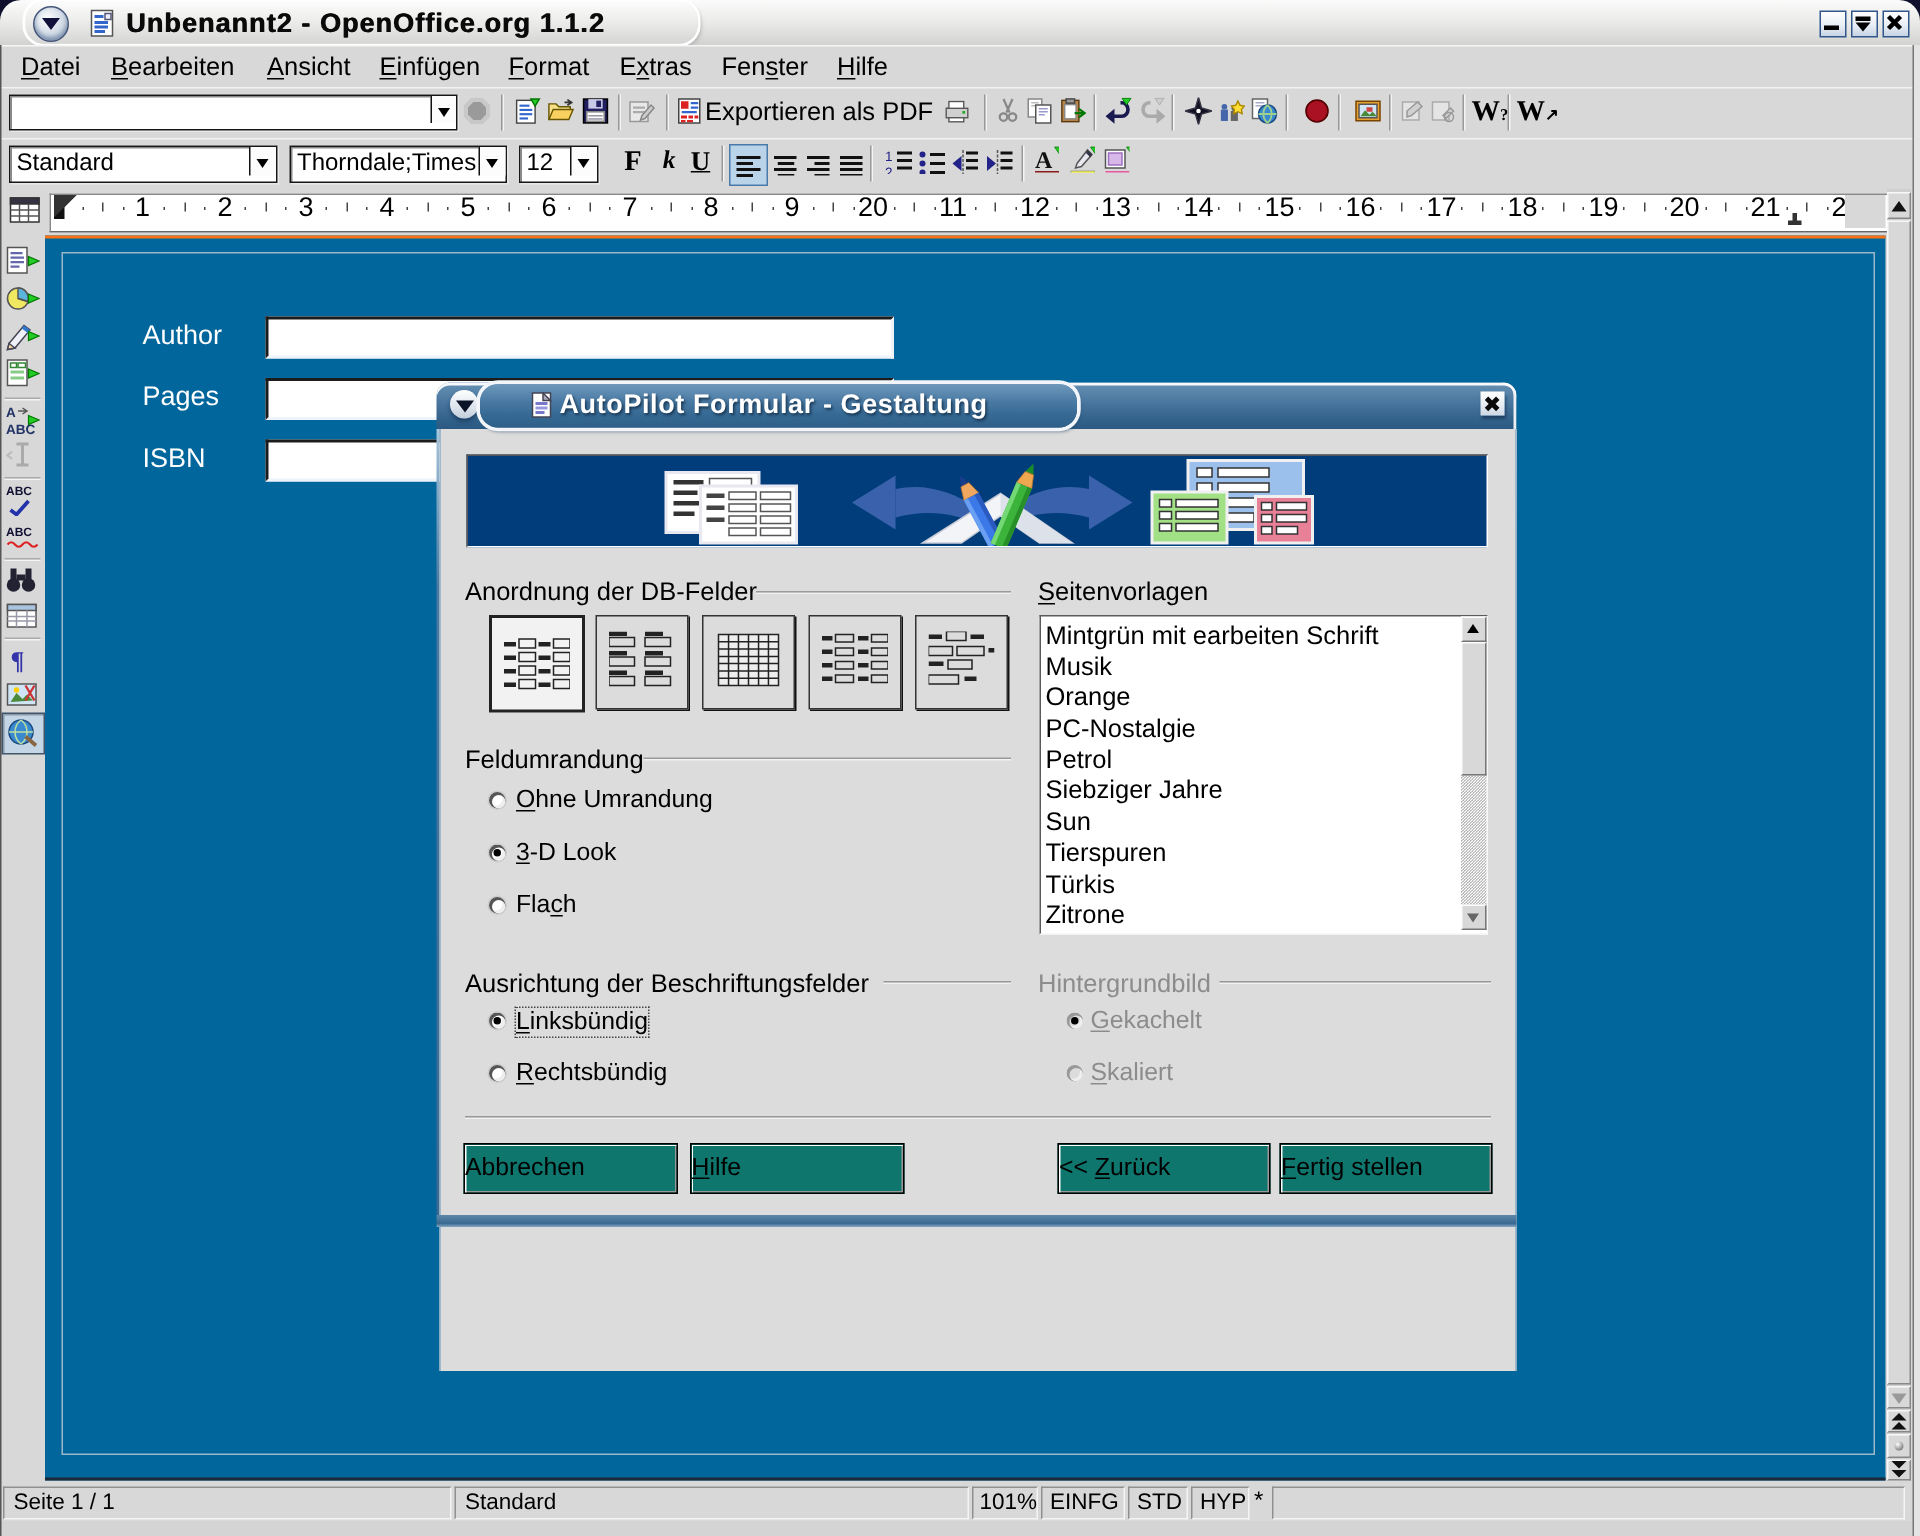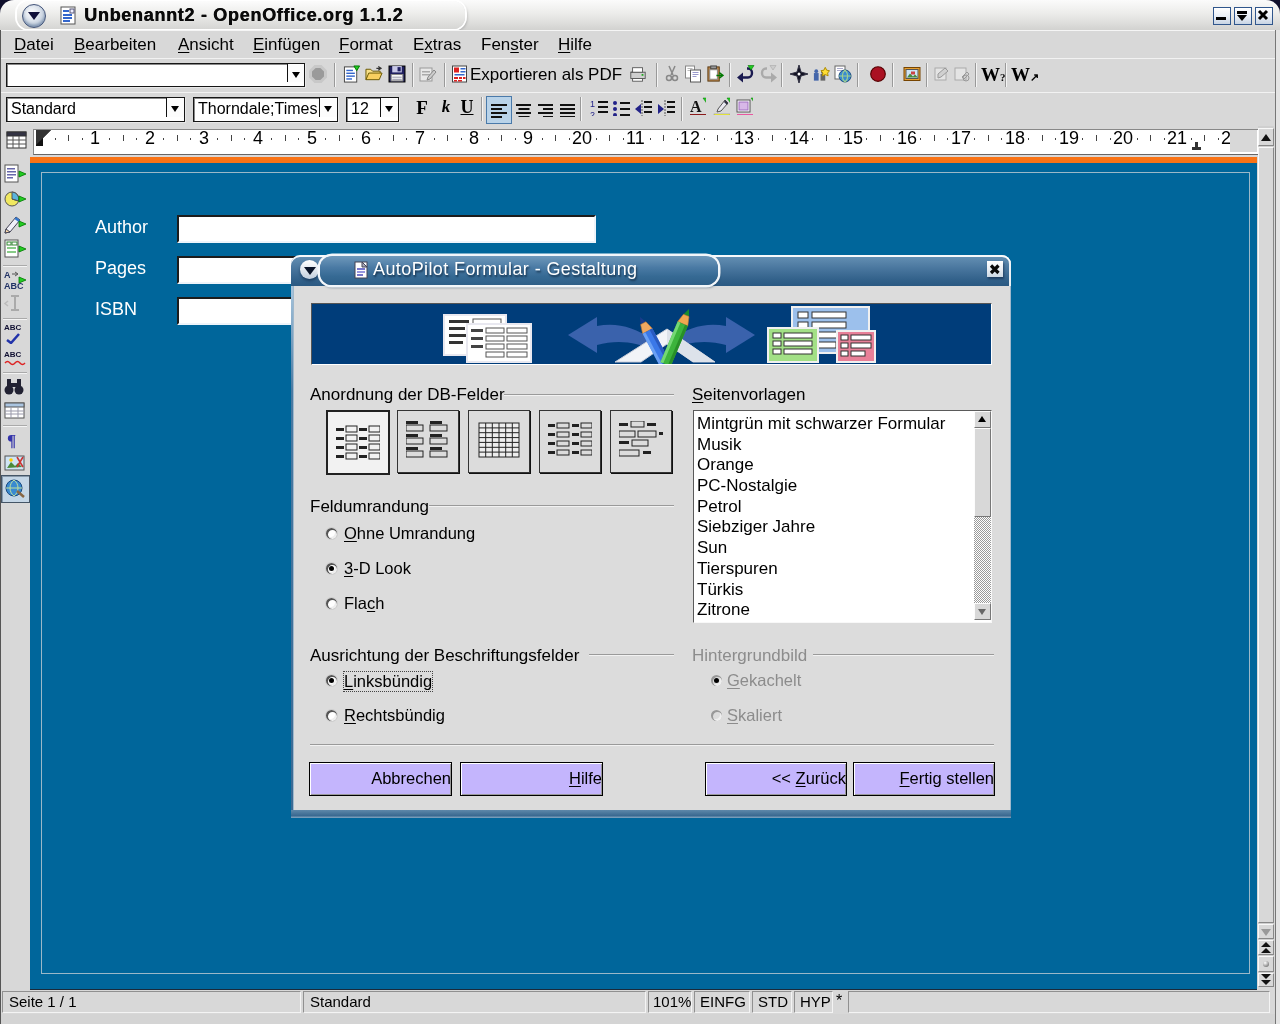--- a/index.html
+++ b/index.html
@@ -43,41 +43,41 @@
 #ruler{position:absolute;left:0;top:126px;width:1280px;height:31px;background:#d8d8d8;}
 #rulerstrip{position:absolute;left:33px;top:3px;width:1224px;height:24px;background:#fff;
  border:1px solid #888;border-bottom-color:#666;}
 #ruler .num{position:absolute;top:2px;font-size:18px;color:#000;}
 #ruler .tick{position:absolute;top:11px;width:1px;height:3px;background:#444;}
 
 #lefttb{position:absolute;left:0;top:157px;width:30px;height:826px;background:#d8d8d8;
  border-right:1px solid #aaa;}
 
 #doc{position:absolute;left:30px;top:157px;width:1227px;height:826px;background:#00669b;
- border-top:6px solid #f97316;border-bottom:2px solid #1a2a3a;}
+ border-top:2px solid #f97316;border-bottom:2px solid #1a2a3a;}
 #pageline{position:absolute;left:11px;top:9px;width:1207px;height:800px;border:1px solid #9bb8c8;}
 .fldlabel{position:absolute;font-size:18px;color:#fff;}
 .ffield{position:absolute;background:#fff;border-top:2px solid #1c1c1c;border-left:2px solid #1c1c1c;
  border-bottom:2px solid #eef4fa;border-right:2px solid #eef4fa;}
 
 #vscroll{position:absolute;left:1258px;top:126px;width:16px;height:861px;background:#cfcfcf;}
 .sbtn{position:absolute;left:0px;width:16px;background:#d8d8d8;border:1px solid #888;
  border-top-color:#f8f8f8;border-left-color:#f8f8f8;box-sizing:border-box;}
 
 #statusbar{position:absolute;left:0;top:990px;width:1280px;height:24px;background:#d8d8d8;}
 .sfield{position:absolute;top:1px;height:20px;background:#d8d8d8;
  border:1px solid #909090;border-bottom-color:#f4f4f4;border-right-color:#f4f4f4;
  font-size:15px;color:#000;}
 .sfield div{position:absolute;top:1px;white-space:nowrap;}
 
 #dlg{position:absolute;left:291px;top:252px;width:720px;height:566px;}
 #dlgtitle{position:absolute;left:0;top:3px;width:720px;height:31px;
  background:linear-gradient(#6792b5,#48759d 45%,#32618a 80%,#2b5982);border-radius:9px 9px 0 0;
  box-shadow:inset 0 2px 0 rgba(255,255,255,0.95), inset -2px 0 0 rgba(255,255,255,0.9);}
-#dlgbody{position:absolute;left:2px;top:34px;width:716px;height:524px;background:#dcdcdc;
+#dlgbody{position:absolute;left:2px;top:34px;width:716px;height:628px;background:#dcdcdc;
  border-left:1px solid #9fb8cc;border-right:1px solid #9fb8cc;}
 #dlgbottom{position:absolute;left:0px;top:558px;width:720px;height:8px;
  background:linear-gradient(#5e88aa,#3a6991 70%,#86a8c2);}
 #dlgleft{position:absolute;left:0;top:34px;width:2px;height:524px;background:linear-gradient(#a8c6de,#4a7aa2 20%,#3a6a94);}
 #dlgright{position:absolute;left:718px;top:34px;width:2px;height:524px;background:linear-gradient(#a8c6de,#4a7aa2 20%,#3a6a94);}
 #banner{position:absolute;left:17px;top:17px;width:679px;height:60px;background:#003d7a;
  border:1px solid #555;border-bottom-color:#fff;border-right-color:#fff;}
 .grouplabel{position:absolute;font-size:17px;color:#000;white-space:nowrap;}
 .groupline{position:absolute;height:1px;background:#9a9a9a;box-shadow:0 1px 0 #f2f2f2;}
 .layoutbtn{position:absolute;width:60px;height:61px;background:#dcdcdc;
@@ -85,23 +85,23 @@
 .layoutbtn.sel{background:#f2f2f2;border:2px solid #222;box-shadow:none;}
 .radio{position:absolute;width:11px;height:11px;border-radius:50%;background:#fff;
  box-shadow:inset 1px 1px 0 1px #555, inset -1px -1px 0 1px #eee, 0 0 0 1px #ccc;}
 .radio.on:after{content:"";position:absolute;left:3px;top:3px;width:5px;height:5px;border-radius:50%;background:#000;}
 .radio.dis{box-shadow:inset 1px 1px 0 1px #999, inset -1px -1px 0 1px #eee, 0 0 0 1px #ddd;background:#dcdcdc;}
 .rlabel{position:absolute;font-size:16.5px;color:#000;white-space:nowrap;}
 .dis-t{color:#8c8c8c;}
 #listbox{position:absolute;left:399px;top:124px;width:297px;height:211px;background:#fff;
  border-top:1px solid #5a5a5a;border-left:1px solid #5a5a5a;border-bottom:1px solid #f8f8f8;border-right:1px solid #f8f8f8;}
 #listbox .li{position:absolute;left:3px;font-size:17px;color:#000;white-space:nowrap;}
-.dlgbtn{position:absolute;height:32px;background:#c4b5fd;border:1px solid #000;
+.dlgbtn{position:absolute;height:32px;background:#0f766e;border:1px solid #000;
  box-shadow:inset 1px 1px 0 #fff, inset -1px -1px 0 #9a9a9a;
- font-size:16.5px;color:#000;text-align:right;}
+ font-size:16.5px;color:#000;text-align:left;}
 .dlgbtn div{position:relative;top:6px;}
 </style>
 </head>
 <body>
 <div id="screen">
 
  <div id="tbarea">
   <div id="tbar"></div>
   <div id="ttab"></div>
   <div class="roundbtn" style="left:22px;top:4px;">
@@ -787,21 +787,21 @@
    <div class="rlabel" style="left:50px;top:308px;">Fla<u>c</u>h</div>
    <div class="grouplabel" style="left:16px;top:360px;">Ausrichtung der Beschriftungsfelder</div>
    <div class="groupline" style="left:295px;top:368px;width:85px;"></div>
    <div class="radio on" style="left:32px;top:389px;"></div>
    <div class="rlabel" style="left:49px;top:385px;border:1px dotted #444;"><u>L</u>inksbündig</div>
    <div class="radio" style="left:32px;top:424px;"></div>
    <div class="rlabel" style="left:50px;top:420px;"><u>R</u>echtsbündig</div>
    <div class="grouplabel" style="left:398px;top:99px;"><u>S</u>eitenvorlagen</div>
    <div id="listbox">
     <div id="listitems">
-            <div class="li" style="top:3px;">Mintgrün mit schwarzer Formular</div>
+            <div class="li" style="top:3px;">Mintgrün mit earbeiten Schrift</div>
             <div class="li" style="top:24px;">Musik</div>
             <div class="li" style="top:44px;">Orange</div>
             <div class="li" style="top:65px;">PC-Nostalgie</div>
             <div class="li" style="top:86px;">Petrol</div>
             <div class="li" style="top:106px;">Siebziger Jahre</div>
             <div class="li" style="top:127px;">Sun</div>
             <div class="li" style="top:148px;">Tierspuren</div>
             <div class="li" style="top:169px;">Türkis</div>
             <div class="li" style="top:189px;">Zitrone</div>
           </div>
@@ -839,21 +839,21 @@
   <div style="position:absolute;left:9px;top:8px;width:19px;height:19px;border-radius:50%;background:linear-gradient(#ffffff,#dde4ec 60%,#c2cedc);box-shadow:0 2px 3px rgba(10,30,60,0.5);"></div>
  <div style="position:absolute;left:13px;top:15px;width:0;height:0;border-left:6px solid transparent;border-right:6px solid transparent;border-top:8px solid #0a1428;"></div>
   <div id="dlgtabshape" style="position:absolute;left:29px;top:4px;width:398px;height:29px;border-radius:12px;background:linear-gradient(#6f99bb,#4a7aa4 40%,#366a94 70%,#2e5f88);box-shadow:0 0 0 2.5px #f2f6fa, 1px 2px 3px #1c3c5c;"></div>
   <svg id="dlgicon" style="position:absolute;left:63px;top:9px;" width="15" height="18">
 <rect x="1" y="1" width="12" height="16" fill="#fff" stroke="#445"></rect>
 <path d="M8 1 L13 6 L8 6 Z" fill="#aab" stroke="#445"></path>
 <rect x="3" y="7" width="8" height="2" fill="#77c"></rect>
 <rect x="3" y="10" width="8" height="2" fill="#9797e0"></rect>
 <rect x="3" y="13" width="6" height="2" fill="#77c"></rect>
       </svg>
-  <div id="dlgtext" style="position:absolute;left:82px;top:7px;font-size:18px;font-weight:normal;color:#fff;letter-spacing:0.4px;text-shadow:1px 1.5px 2px #16334e;">AutoPilot Formular - Gestaltung</div>
+  <div id="dlgtext" style="position:absolute;left:82px;top:7px;font-size:18px;font-weight:bold;color:#fff;letter-spacing:0.4px;text-shadow:1px 1.5px 2px #16334e;">AutoPilot Formular - Gestaltung</div>
   <div style="position:absolute;left:696px;top:9px;width:16px;height:16px;background:linear-gradient(#ffffff,#e8edf3 55%,#ccd8e4);box-shadow:1px 2px 2px rgba(10,30,60,0.55);">
         <svg width="16" height="16" style="position:absolute;left:0;top:0;">
           <path d="M4 4.5 L11.5 12 M11.5 4.5 L4 12" stroke="#0a0a0a" stroke-width="3.2"></path>
         </svg>
       </div>
  </div>
 
  <div id="statusbar">
   <div class="sfield" style="left:2px;width:297px;">
         <div style="left:6px;">Seite 1 / 1</div>

